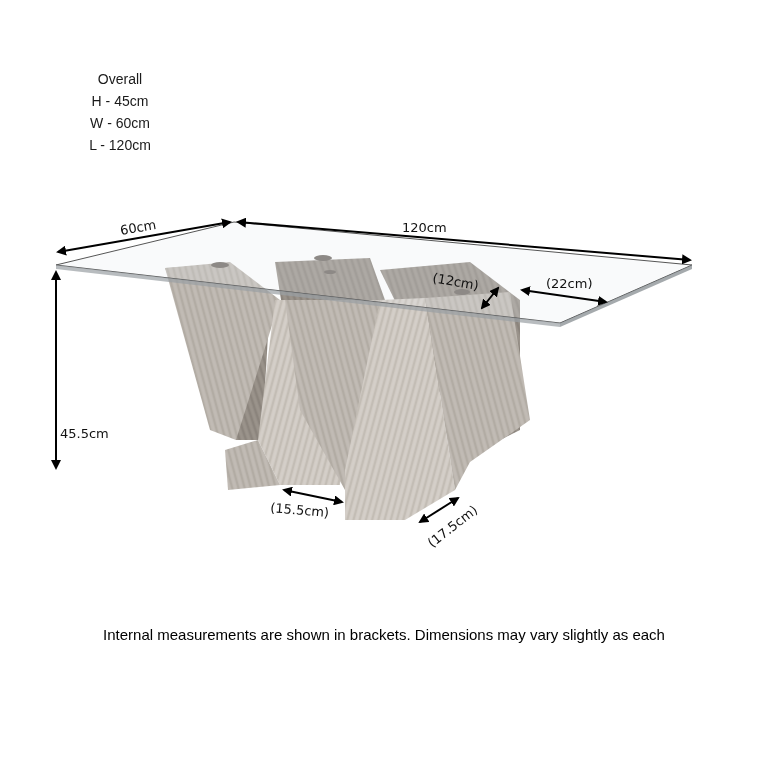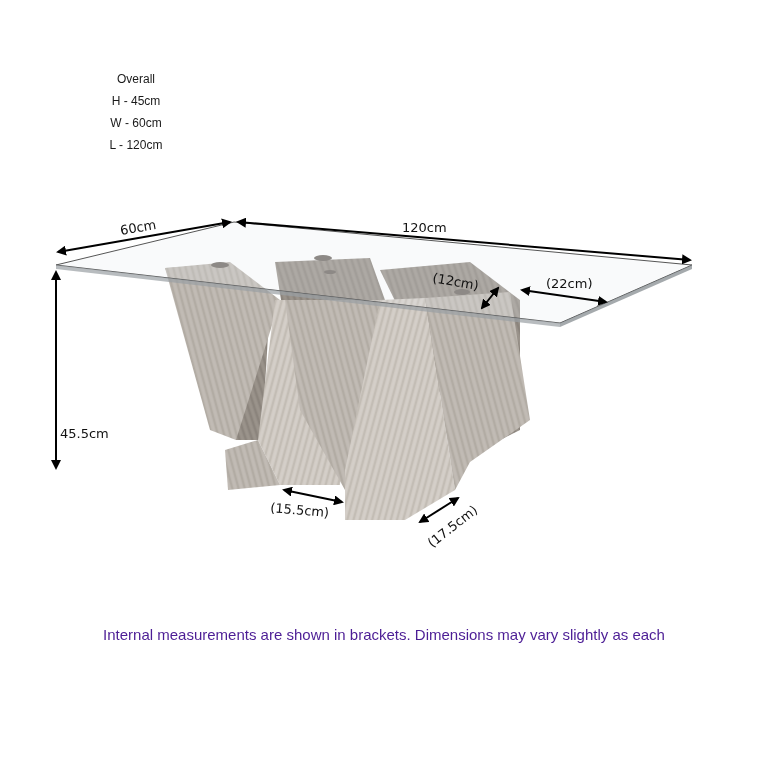--- a/index.html
+++ b/index.html
@@ -1,24 +1,24 @@
 <!DOCTYPE html>
 <html><head>
 <meta charset="utf-8">
 <style>
   html, body { margin: 0; padding: 0; background: #ffffff; }
   body { width: 768px; height: 768px; position: relative; overflow: hidden;
          font-family: "Liberation Sans", "DejaVu Sans", sans-serif; color: #1a1a1a; }
-  .overall { position: absolute; left: 86px; top: 68px; width: 100px; text-align: center;
-             font-size: 12px; line-height: 22px; }
+  .overall { position: absolute; left: 70px; top: 68px; width: 100px; text-align: center;
+             font-size: 14px; line-height: 22px; }
   .overall div { white-space: nowrap; }
   svg.diagram { position: absolute; left: 0; top: 0; }
   .dim-label { font-family: "DejaVu Sans", "Liberation Sans", sans-serif; font-size: 13px; fill: #111; }
   .footer { position: absolute; left: 40px; width: 688px; top: 624px; text-align: center;
-            font-size: 15px; line-height: 22px; color: #4c1d95; }
+            font-size: 15px; line-height: 22px; color: #000000; }
 </style>
 </head>
 <body>
 
 <div class="overall">
   <div>Overall</div>
   <div>H - 45cm</div>
   <div>W - 60cm</div>
   <div>L - 120cm</div>
 </div>

